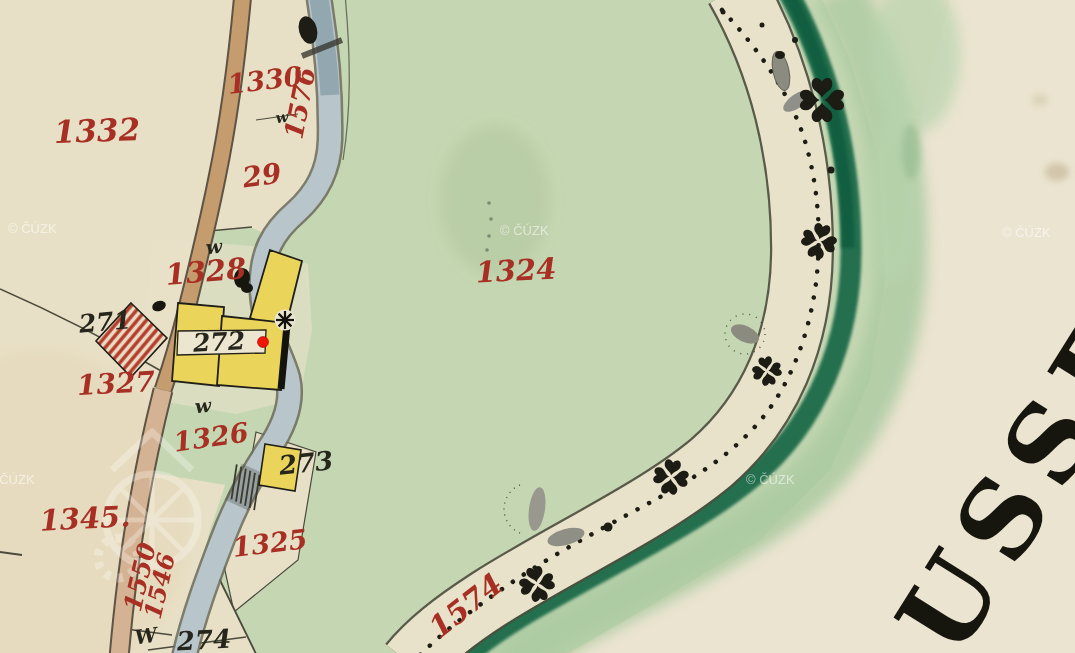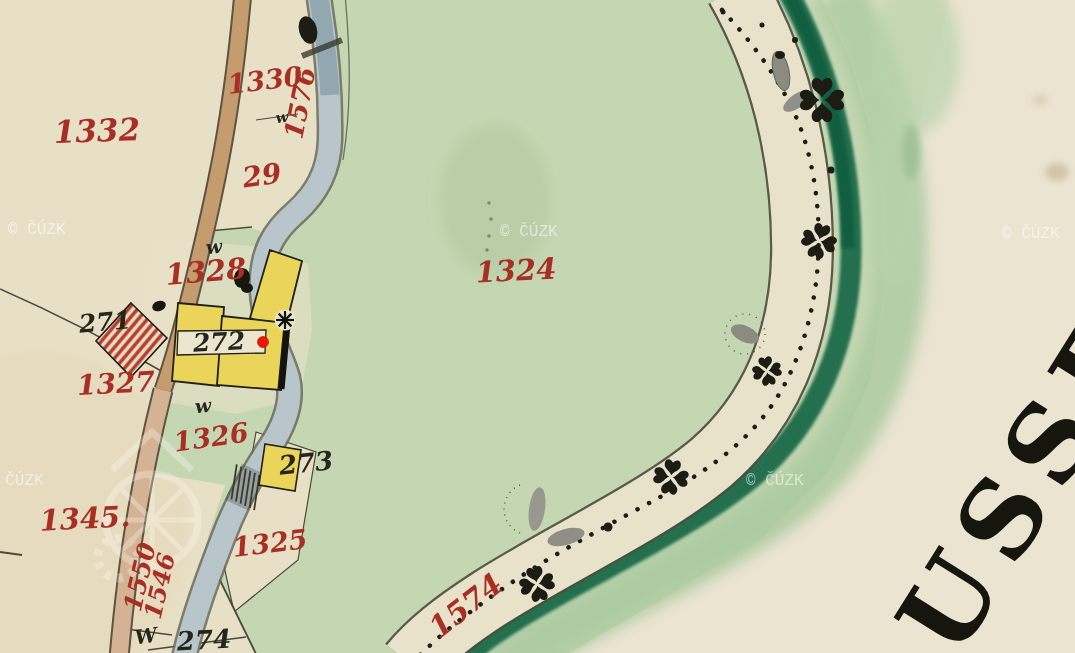--- a/index.html
+++ b/index.html
@@ -6,21 +6,21 @@
   #stage{position:relative;width:1075px;height:653px;overflow:hidden;
          font-family:"DejaVu Serif",serif;background:#e8e0c6;}
   #stage svg{position:absolute;left:0;top:0;}
   .map-label{position:absolute;white-space:nowrap;font-family:"DejaVu Serif",serif;
              font-style:italic;font-weight:700;line-height:1;pointer-events:none;}
   #place-name{position:absolute;left:881px;top:614px;transform:rotate(-58deg);
               transform-origin:0 0;font-family:"DejaVu Serif",serif;font-weight:700;
               font-size:105px;letter-spacing:16px;color:#16160f;line-height:1;white-space:nowrap;}
   #site-watermark{position:absolute;left:33px;top:590px;font-family:"DejaVu Sans",sans-serif;
                   font-size:35px;letter-spacing:1px;color:rgba(255,255,255,0.55);white-space:nowrap;}
-  .cuzk-watermark{position:absolute;font-family:Liberation Mono, monospace;font-size:16px;
+  .cuzk-watermark{position:absolute;font-family:Liberation Sans, sans-serif;font-size:13px;
                   color:rgba(255,255,255,0.55);white-space:nowrap;}
 </style>
 </head>
 <body>
 
 <div id="stage">
 
 <svg width="1075" height="653" viewBox="0 0 1075 653">
   <defs>
     <filter id="f1" x="-40%" y="-40%" width="180%" height="180%">

